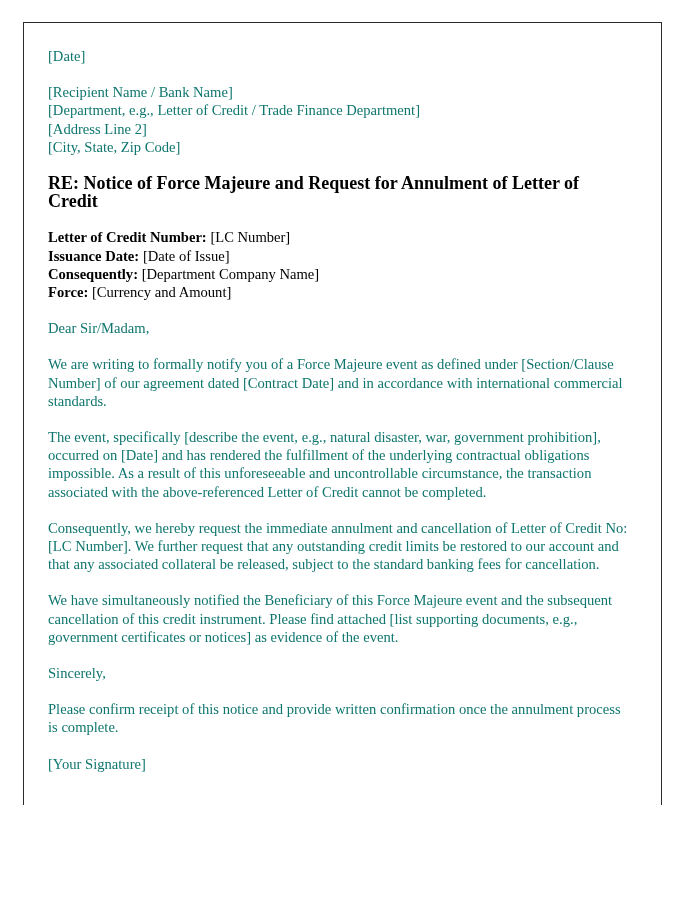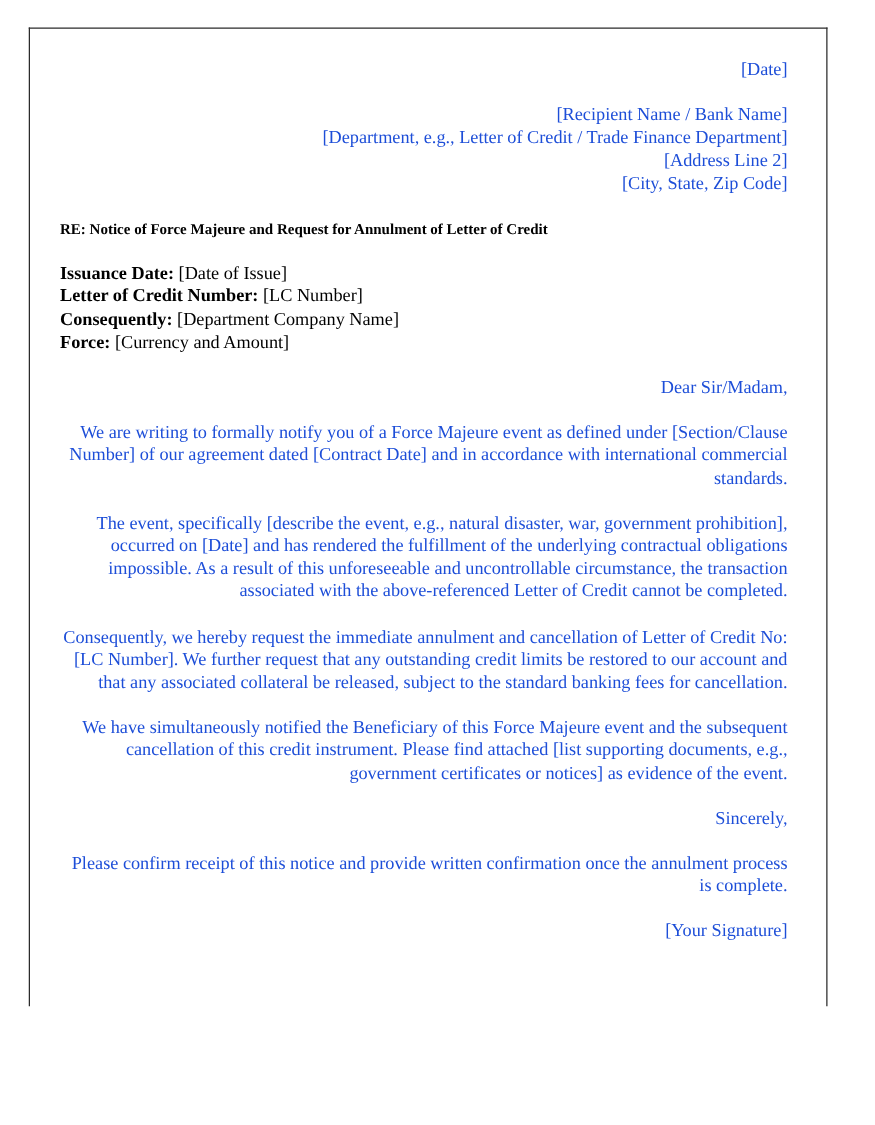--- a/index.html
+++ b/index.html
@@ -34,39 +34,39 @@
     position: absolute;
     left: 24px;
     top: 24px;
     width: 582px;
   }
 
   .line,
   .para {
     font-size: 14.6px;
     line-height: 18.2px;
-    text-align: right;
+    text-align: left;
     margin: 0;
-    color: #1d4ed8;
+    color: #0f766e;
   }
 
   .para {
     margin-bottom: 18px;
   }
 
   .block {
     margin-bottom: 18px;
   }
 
   .block .line {
     white-space: nowrap;
   }
 
   .heading {
-    font-size: 12px;
+    font-size: 18px;
     line-height: 18.2px;
     font-weight: bold;
     margin: 0 0 18px 0;
   }
 
   .kv-line {
     font-size: 14.6px;
     line-height: 18.2px;
     white-space: nowrap;
   }
@@ -93,26 +93,26 @@
       <div class="line">[Recipient Name / Bank Name]</div>
       <div class="line">[Department, e.g., Letter of Credit / Trade Finance Department]</div>
       <div class="line">[Address Line 2]</div>
       <div class="line">[City, State, Zip Code]</div>
     </div>
 
     <div class="heading">RE: Notice of Force Majeure and Request for Annulment of Letter of Credit</div>
 
     <div class="block">
       <div class="kv-line">
+        <span class="kv-label">Letter of Credit Number:</span>
+        <span>[LC Number]</span>
+      </div>
+      <div class="kv-line">
         <span class="kv-label">Issuance Date:</span>
         <span>[Date of Issue]</span>
-      </div>
-      <div class="kv-line">
-        <span class="kv-label">Letter of Credit Number:</span>
-        <span>[LC Number]</span>
       </div>
       <div class="kv-line">
         <span class="kv-label">Consequently:</span>
         <span>[Department Company Name]</span>
       </div>
       <div class="kv-line">
         <span class="kv-label">Force:</span>
         <span>[Currency and Amount]</span>
       </div>
     </div>

